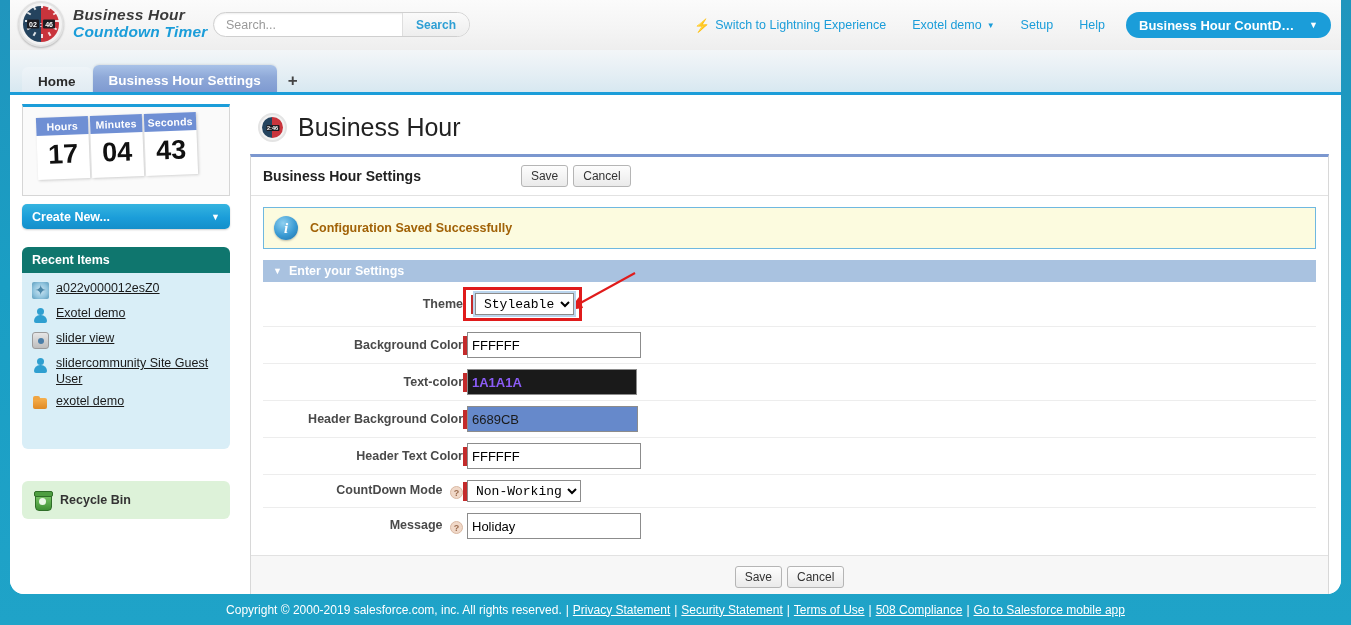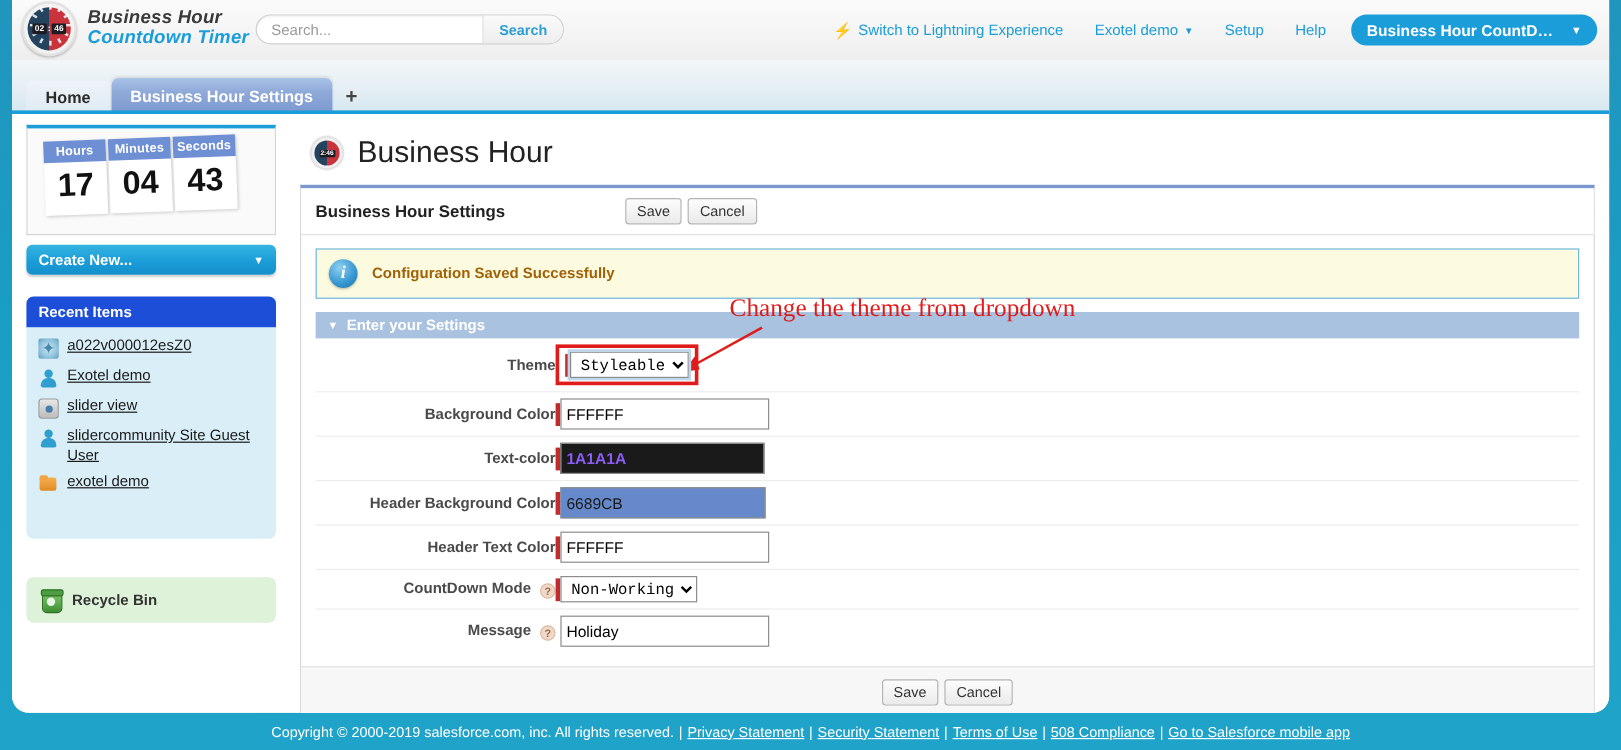--- a/index.html
+++ b/index.html
@@ -156,21 +156,21 @@
     background: linear-gradient(180deg,#35b4e0 0%, #1b9dd9 55%, #148fca 100%);
     color: #fff; font-size: 12.5px; font-weight: bold;
     display: flex; align-items: center; justify-content: space-between;
     padding: 0 10px; cursor: pointer;
     box-shadow: 0 1px 2px rgba(0,0,0,.2);
   }
   .create-new .car { font-size: 9px; }
 
   .panel { margin-top: 18px; }
   .panel-head {
-    background: #1d4ed8; color: #fff; font-size: 12.5px; font-weight: bold;
+    background: #0f766e; color: #fff; font-size: 12.5px; font-weight: bold;
     padding: 6px 10px;
     border-top-left-radius: 6px; border-top-right-radius: 6px;
   }
   .panel-body {
     background: #d9eef7; padding: 8px 10px 30px;
     border-bottom-left-radius: 6px; border-bottom-right-radius: 6px;
   }
   .ri-row { display: flex; align-items: flex-start; gap: 7px; margin-bottom: 7px; }
   .ri-row a {
     color: #1a1a1a; font-size: 12.5px; text-decoration: underline; cursor: pointer;
@@ -494,21 +494,20 @@
             <div class="info-ico">i</div>
             <div class="info-txt">Configuration Saved Successfully</div>
           </div>
 
           <div style="position:relative;">
             <div class="section-head">
               <span class="tri">▼</span>
               <span>Enter your Settings</span>
             </div>
 
-            <div class="annotation" style="left:345px; top:-16px;">Change the theme from dropdown</div>
 
             <svg style="position:absolute; left:298px; top:10px; pointer-events:none;" width="80" height="42" viewBox="0 0 80 42">
               <line x1="74" y1="3" x2="14" y2="36" stroke="#e01b1b" stroke-width="2"></line>
               <polygon points="8,40 22,38 18,27" fill="#e01b1b"></polygon>
             </svg>
 
             <table class="form-table">
               <tbody>
                   <tr>
                 <td class="td-label">

